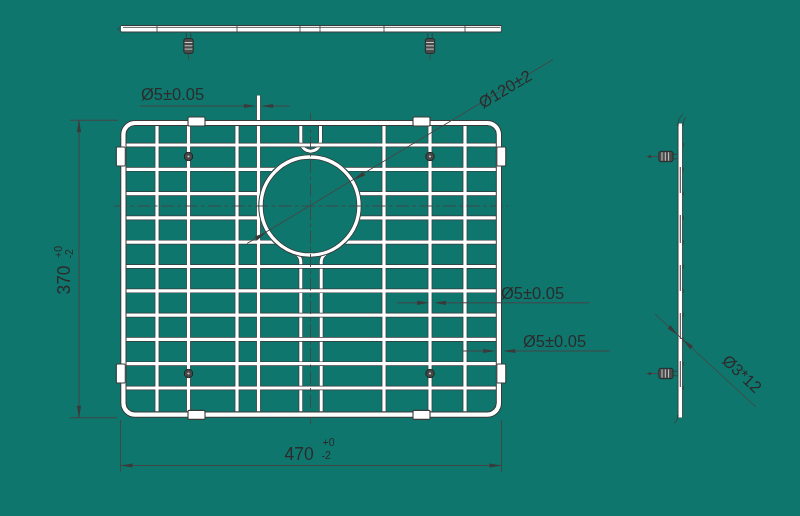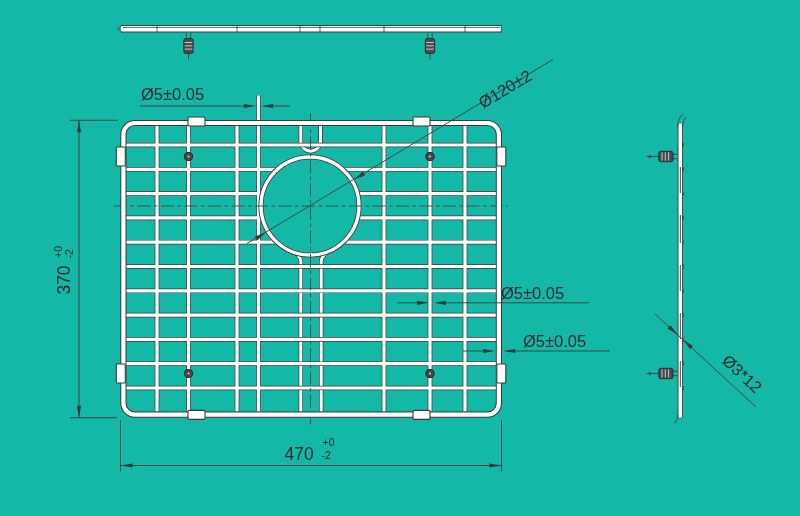--- a/index.html
+++ b/index.html
@@ -1,16 +1,16 @@
 <!DOCTYPE html>
 <html><head>
 <meta charset="utf-8">
 <style>
   html,body{margin:0;padding:0;background:#fff;}
-  #stage{position:relative;width:800px;height:516px;background:#14b8a6;overflow:hidden;}
+  #stage{position:relative;width:800px;height:516px;background:#0f766e;overflow:hidden;}
   svg{display:block;}
   
   .wd{stroke:#3a3a3a;stroke-width:4.6;fill:none}
   .ww{stroke:#ffffff;stroke-width:3.2;fill:none}
   .fd{stroke:#3a3a3a;stroke-width:6.2;fill:none}
   .fw{stroke:#ffffff;stroke-width:4.2;fill:none}
   .cd{stroke:#3a3a3a;stroke-width:5;fill:none}
   .cw{stroke:#ffffff;stroke-width:3.4;fill:none}
   .sd{stroke:#3a3a3a;stroke-width:4.4;fill:none}
   .sw{stroke:#ffffff;stroke-width:3;fill:none}

